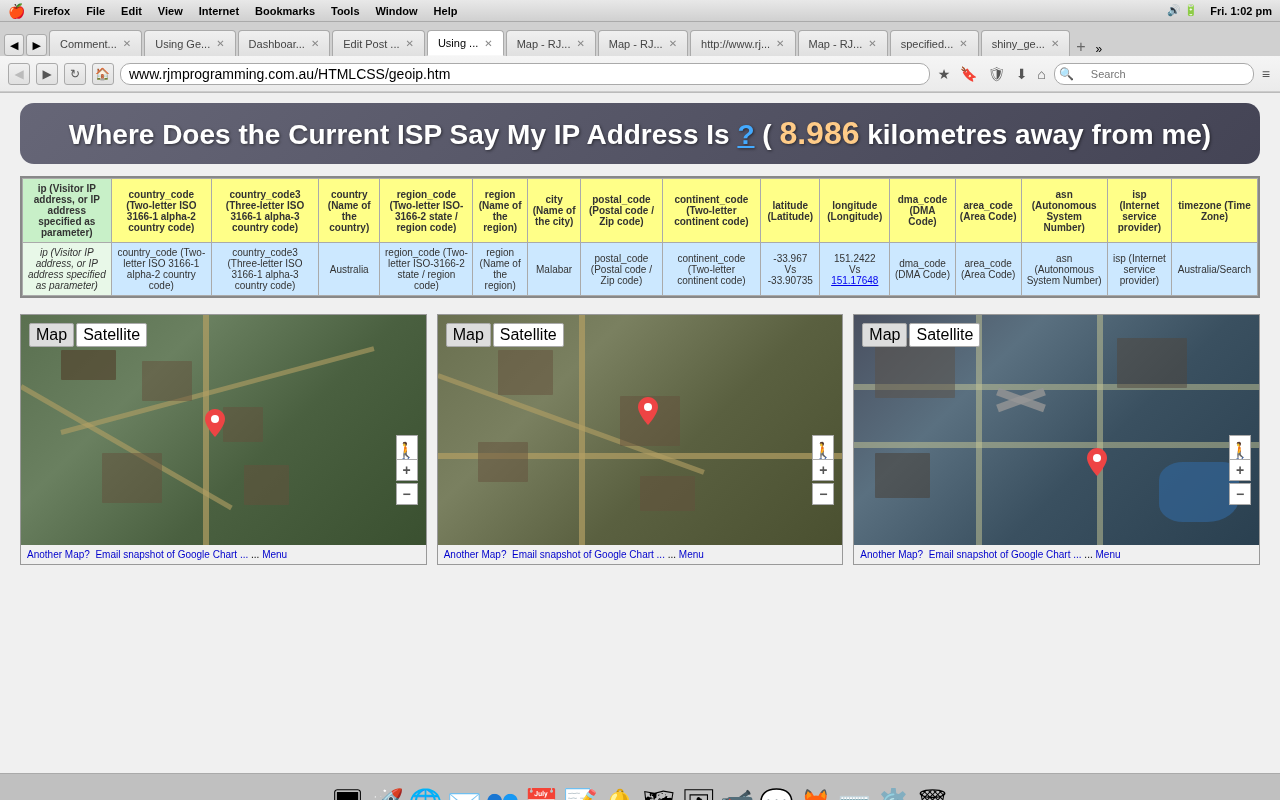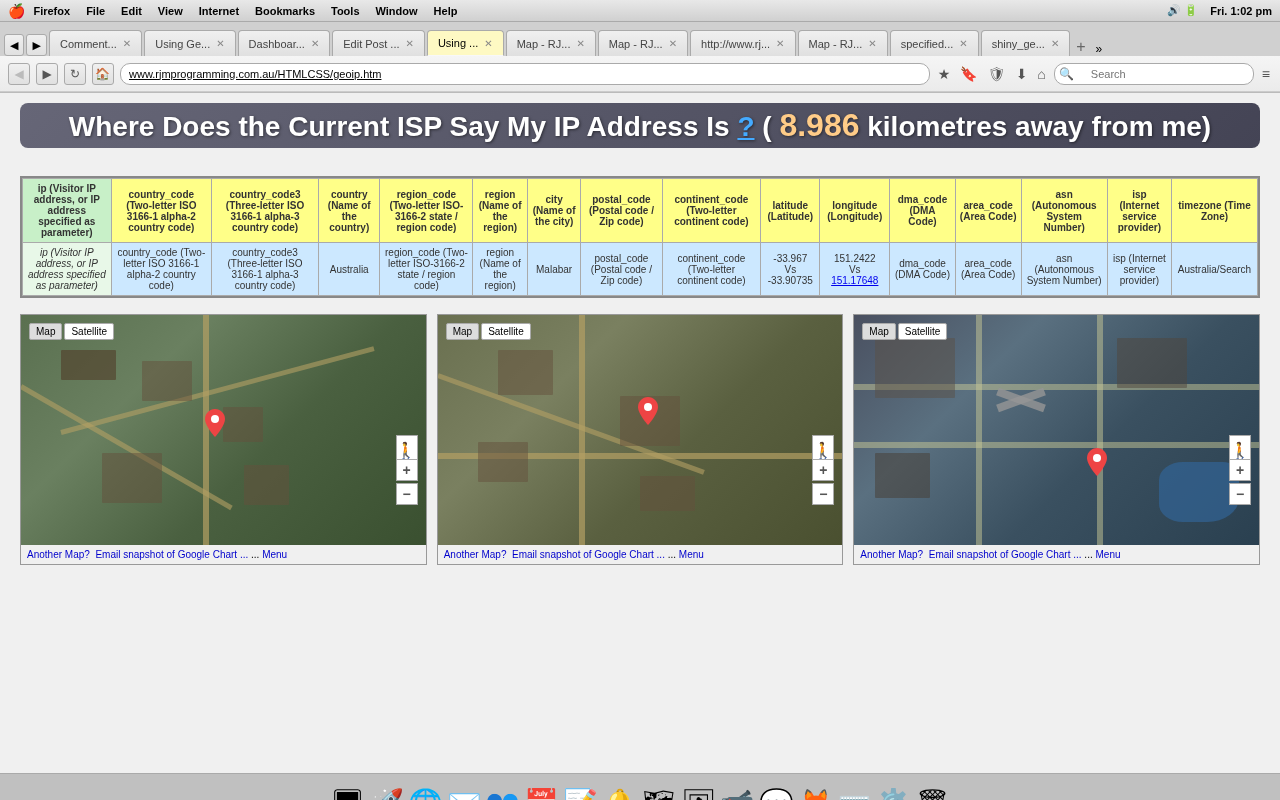--- a/index.html
+++ b/index.html
@@ -69,21 +69,21 @@
       gap: 4px;
       height: 26px;
       cursor: pointer;
       max-width: 120px;
       overflow: hidden;
       white-space: nowrap;
       text-overflow: ellipsis;
       color: #444;
     }
     .tab.active {
-      background: #fef9c3;
+      background: #ffffff;
       border-bottom: 1px solid #f8f8f8;
       color: #000;
       z-index: 1;
     }
     .tab-close { font-size: 10px; color: #888; margin-left: 2px; }
     .tab-add-btn {
       background: none;
       border: none;
       font-size: 16px;
       cursor: pointer;
@@ -114,23 +114,22 @@
       font-size: 12px;
       color: #555;
     }
     .nav-arrow.disabled { color: #bbb; }
     .url-bar {
       flex: 1;
       height: 22px;
       border: 1px solid #aaa;
       border-radius: 10px;
       padding: 0 8px;
-      font-size: 11px;
+      font-size: 14px;
       background: white;
-      text-decoration: underline;
     }
     .search-bar {
       width: 200px;
       height: 22px;
       border: 1px solid #aaa;
       border-radius: 10px;
       padding: 0 8px;
       font-size: 11px;
       background: white;
     }
@@ -151,23 +150,23 @@
     }
 
     
     .page-title {
       text-align: center;
       font-size: 28px;
       font-weight: bold;
       color: #fff;
       text-shadow: 1px 1px 3px rgba(0,0,0,0.5);
       background: linear-gradient(135deg, #667 0%, #445 100%);
-      padding: 4px 20px;
-      margin-bottom: 28px;
-      border-radius: 8px;
+      padding: 12px 20px;
+      margin-bottom: 12px;
+      border-radius: 14px;
     }
     .page-title .question-mark {
       color: #4af;
       text-decoration: underline;
     }
     .page-title .distance {
       color: #fc8;
       font-size: 32px;
     }
 
@@ -250,21 +249,21 @@
       position: absolute;
       top: 8px;
       left: 8px;
       display: flex;
       gap: 2px;
     }
     .map-btn {
       background: white;
       border: 1px solid #aaa;
       padding: 2px 6px;
-      font-size: 10px;
+      font-size: 16px;
       cursor: pointer;
       border-radius: 2px;
     }
     .map-btn.active {
       background: #ddd;
     }
 
     .map-zoom-controls {
       position: absolute;
       right: 8px;

